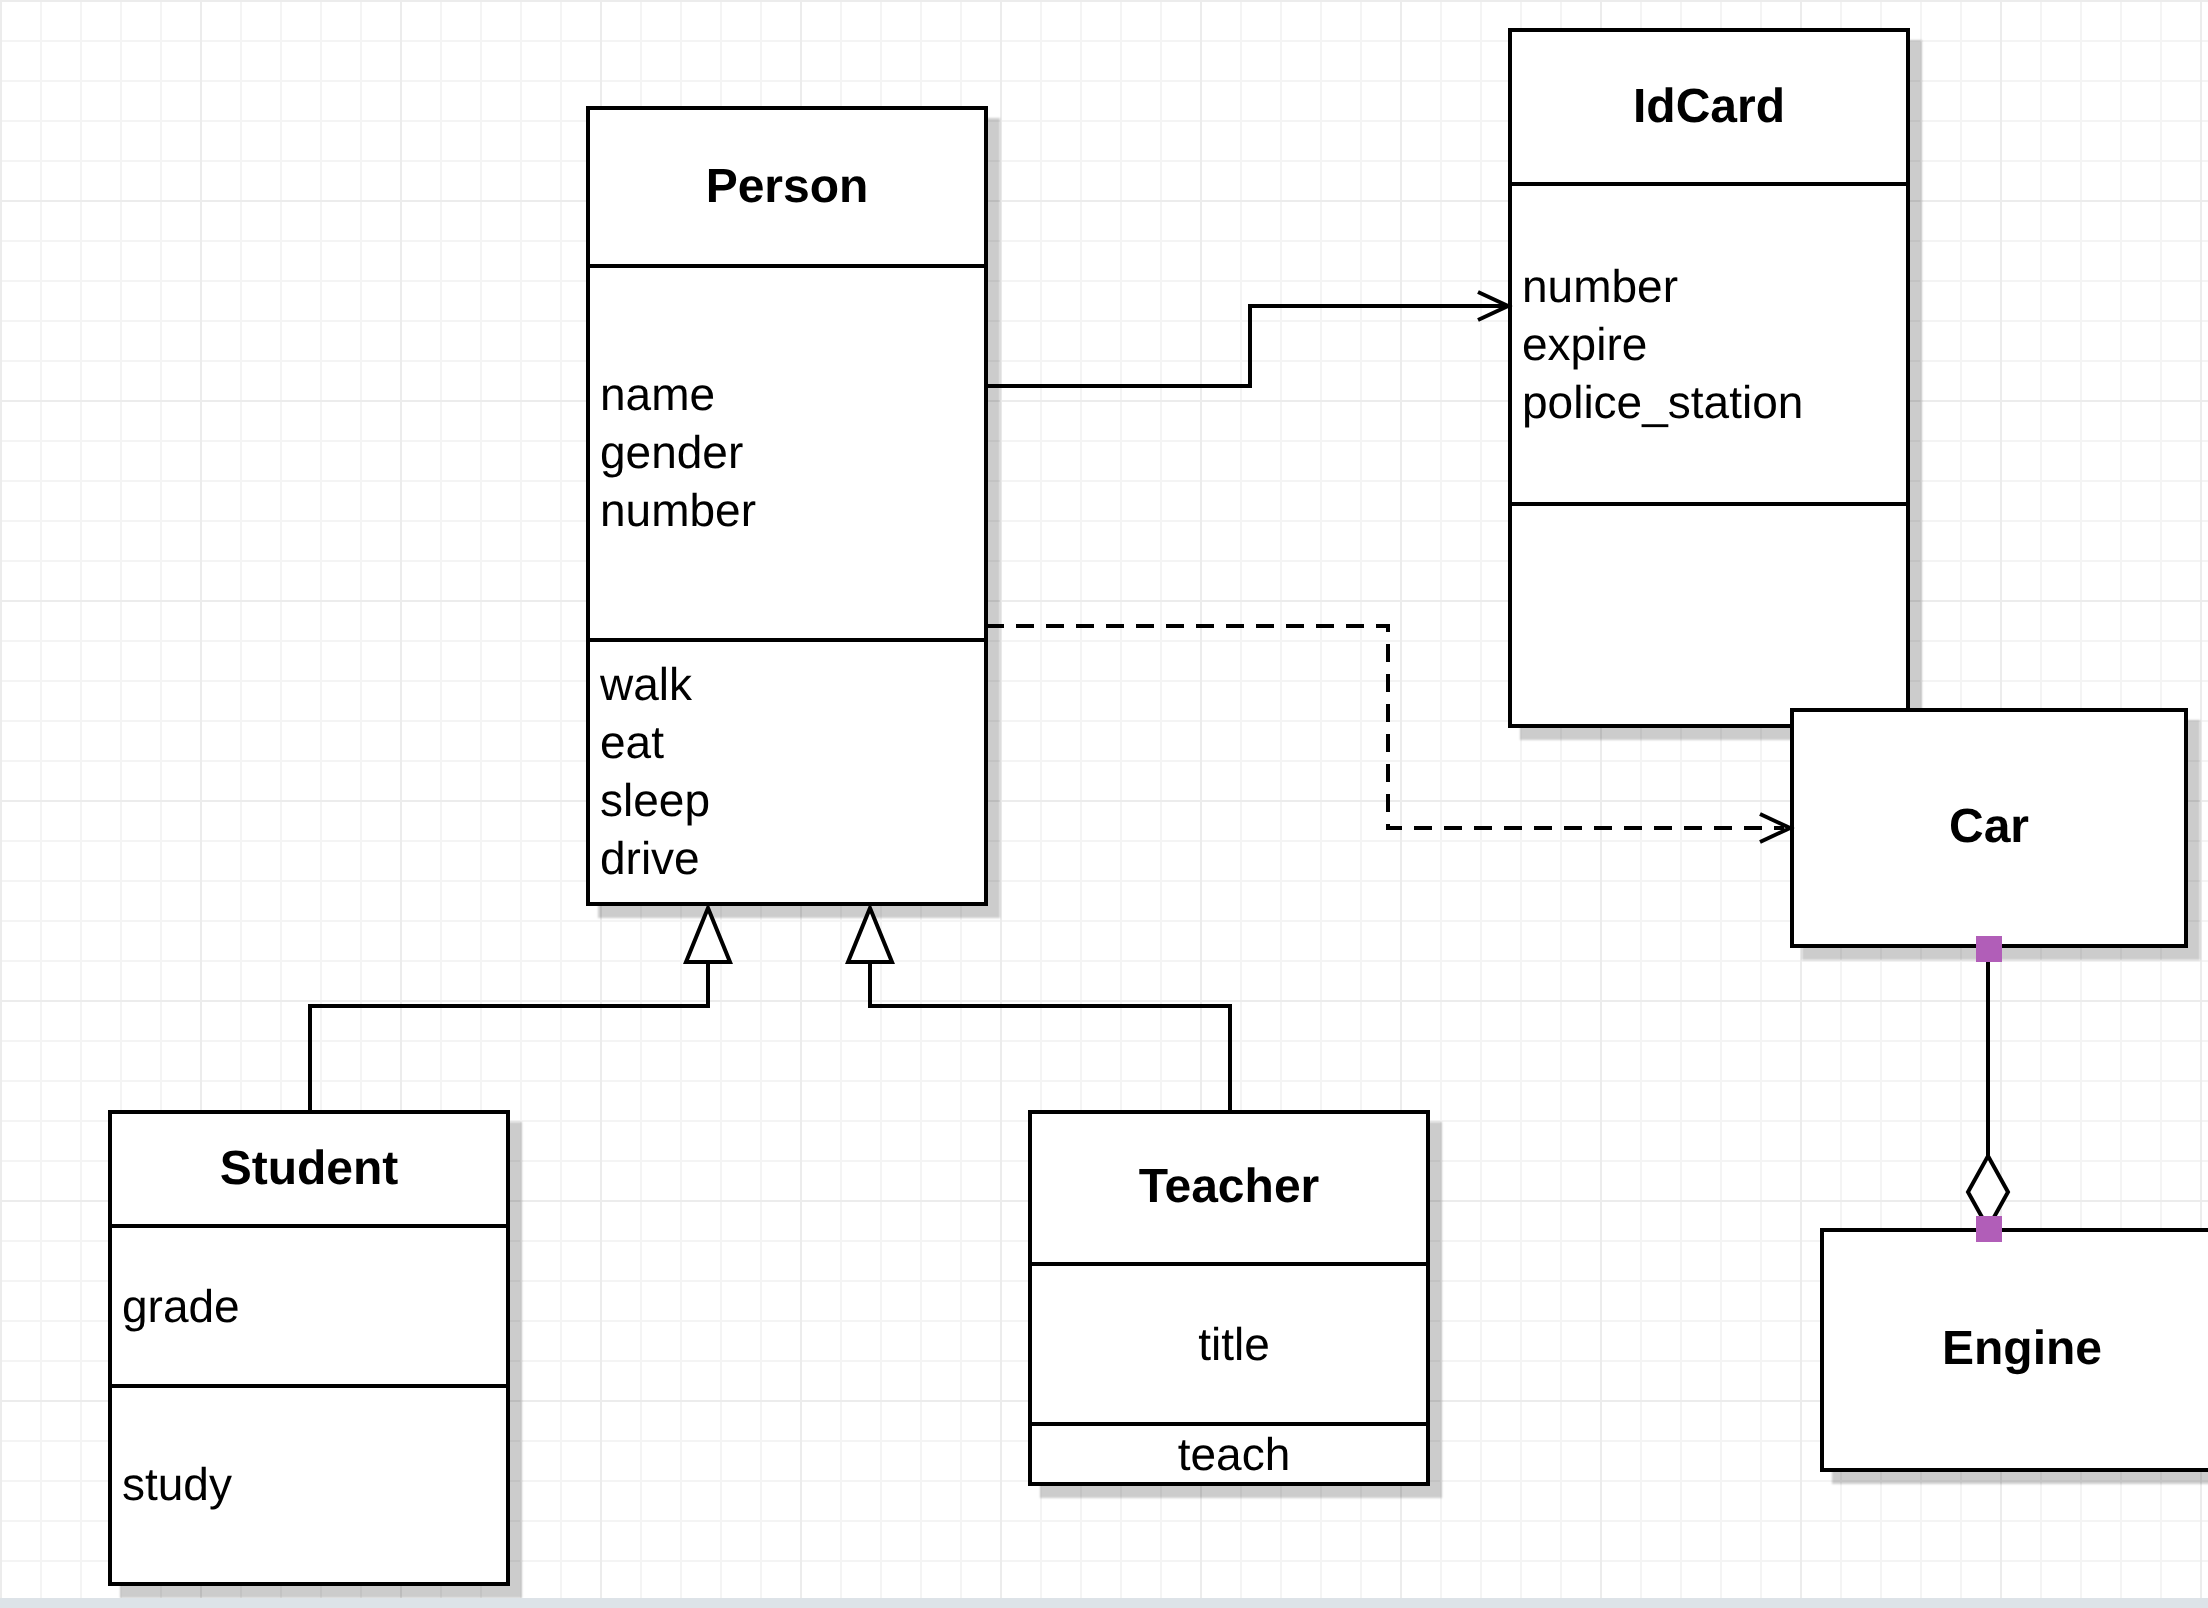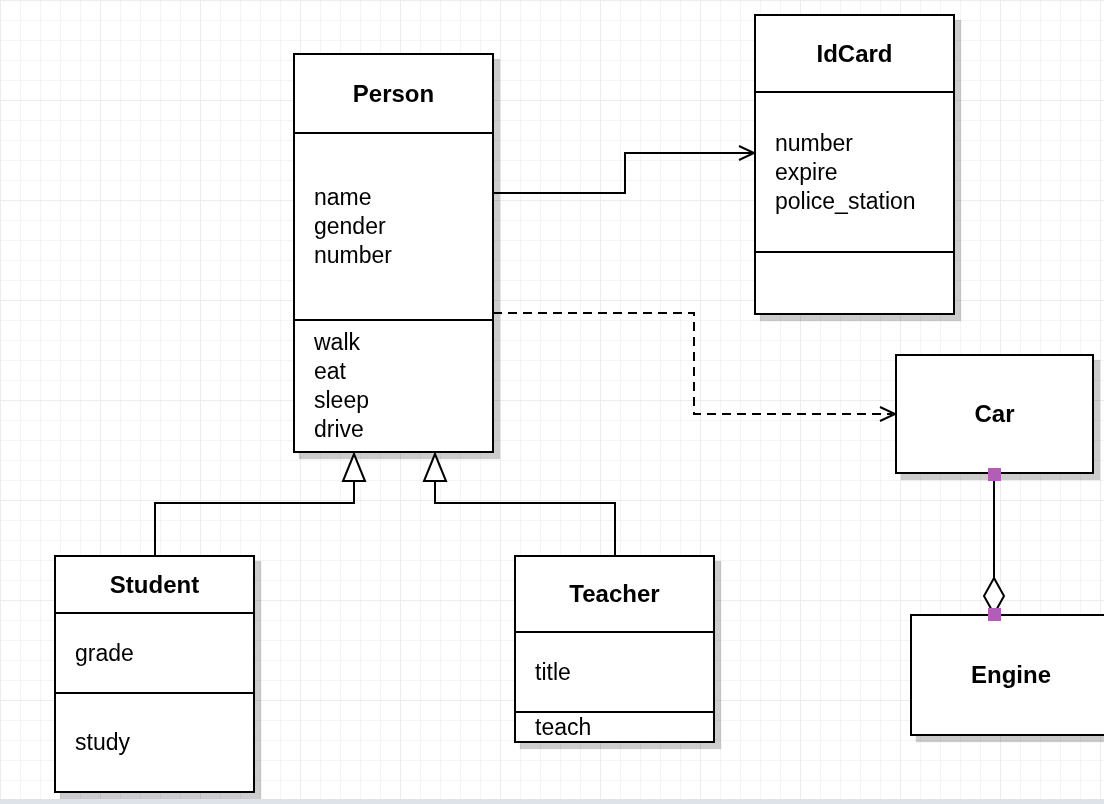--- a/index.html
+++ b/index.html
@@ -47,39 +47,39 @@
     justify-content: center;
     flex: 0 0 auto;
     overflow: hidden;
   }
   .uml-section.sep { border-bottom: 2px solid #000; }
   .uml-section.grow { flex: 1 1 auto; }
   .member {
     font-size: 23px;
     line-height: 29px;
     color: #000;
-    padding-left: 19px;
+    padding-left: 5px;
     white-space: nowrap;
   }
   .title-only { justify-content: flex-end; }
   .title-only .uml-title { flex: 1 1 auto; }
 
   
   #person  { left: 293px; top: 53px;  width: 201px; height: 400px; }
   #person .uml-title { height: 79px; }
   #person .attrs { height: 187px; }
-  #idcard  { left: 754px; top: 14px;  width: 201px; height: 301px; }
+  #idcard  { left: 754px; top: 14px;  width: 201px; height: 350px; }
   #idcard .uml-title { height: 77px; }
   #idcard .attrs { height: 160px; }
   #car     { left: 895px; top: 354px; width: 199px; height: 120px; }
   #engine  { left: 910px; top: 614px; width: 202px; height: 122px; }
   #student { left: 54px;  top: 555px; width: 201px; height: 238px; }
   #student .uml-title { height: 57px; }
   #student .attrs { height: 80px; }
-  #teacher { left: 514px; top: 555px; width: 201px; height: 188px; }
+  #teacher { left: 514px; top: 555px; width: 201px; height: 188px; text-align: center; }
   #teacher .uml-title { height: 76px; }
   #teacher .attrs { height: 80px; }
 
   svg.connectors {
     position: absolute;
     left: 0; top: 0;
     width: 1104px; height: 804px;
     z-index: 2;
     pointer-events: none;
   }

